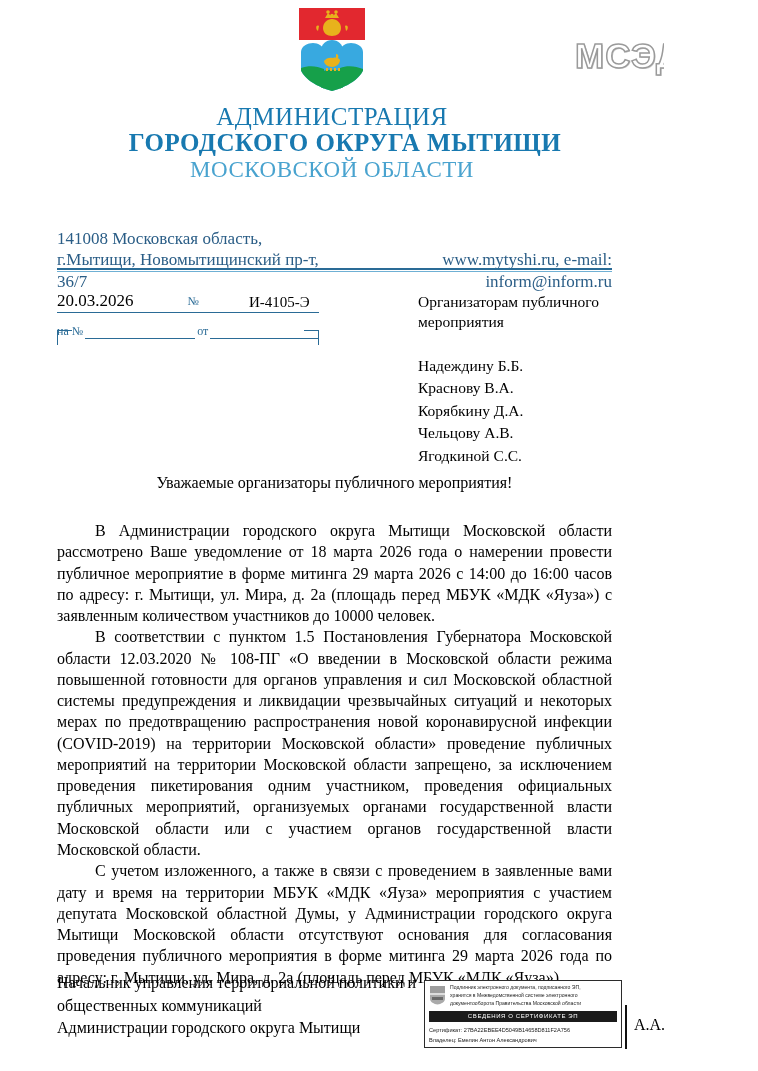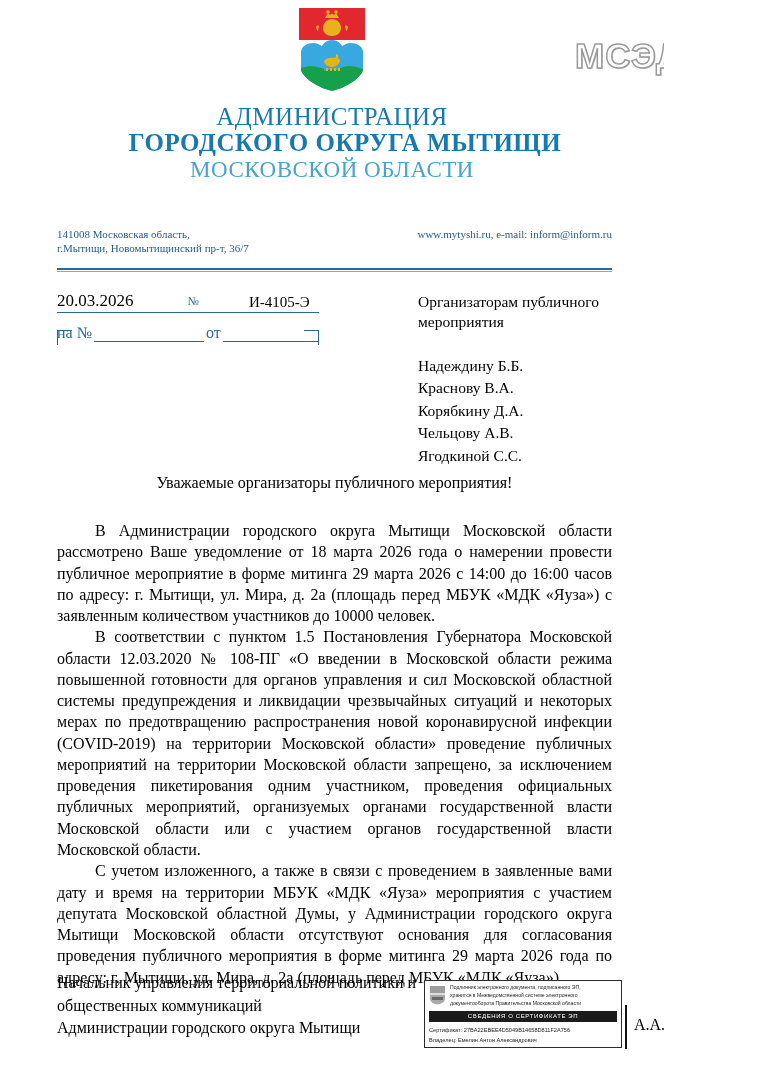--- a/index.html
+++ b/index.html
@@ -77,22 +77,23 @@
 
   
   .contacts {
     position: absolute;
     left: 57px;
     right: 52px;
     top: 228px;
     display: flex;
     justify-content: space-between;
     color: #2a5d86;
-    font-size: 11px;
+    font-size: 17px;
     line-height: 1.25;
+    align-items: flex-end;
   }
   .contacts .left { text-align: left; }
   .contacts .right { text-align: right; }
 
   .rule {
     position: absolute;
     left: 57px;
     right: 52px;
     top: 268px;
     height: 5px;
@@ -132,21 +133,21 @@
   .req-num {
     font-size: 15px;
     margin-left: 12px;
     white-space: nowrap;
     margin-top: 12px;
   }
   .req-row2 {
     margin-top: 11px;
     display: flex;
     align-items: flex-end;
-    font-size: 16px;
+    font-size: 12px;
     color: #2a6b96;
     text-align: right;
   }
   .req-na { white-space: nowrap; }
   .req-blank1 {
     flex: 0 0 110px;
     border-bottom: 1.2px solid #2a6b96;
     height: 12px;
     margin: 0 2px;
   }

